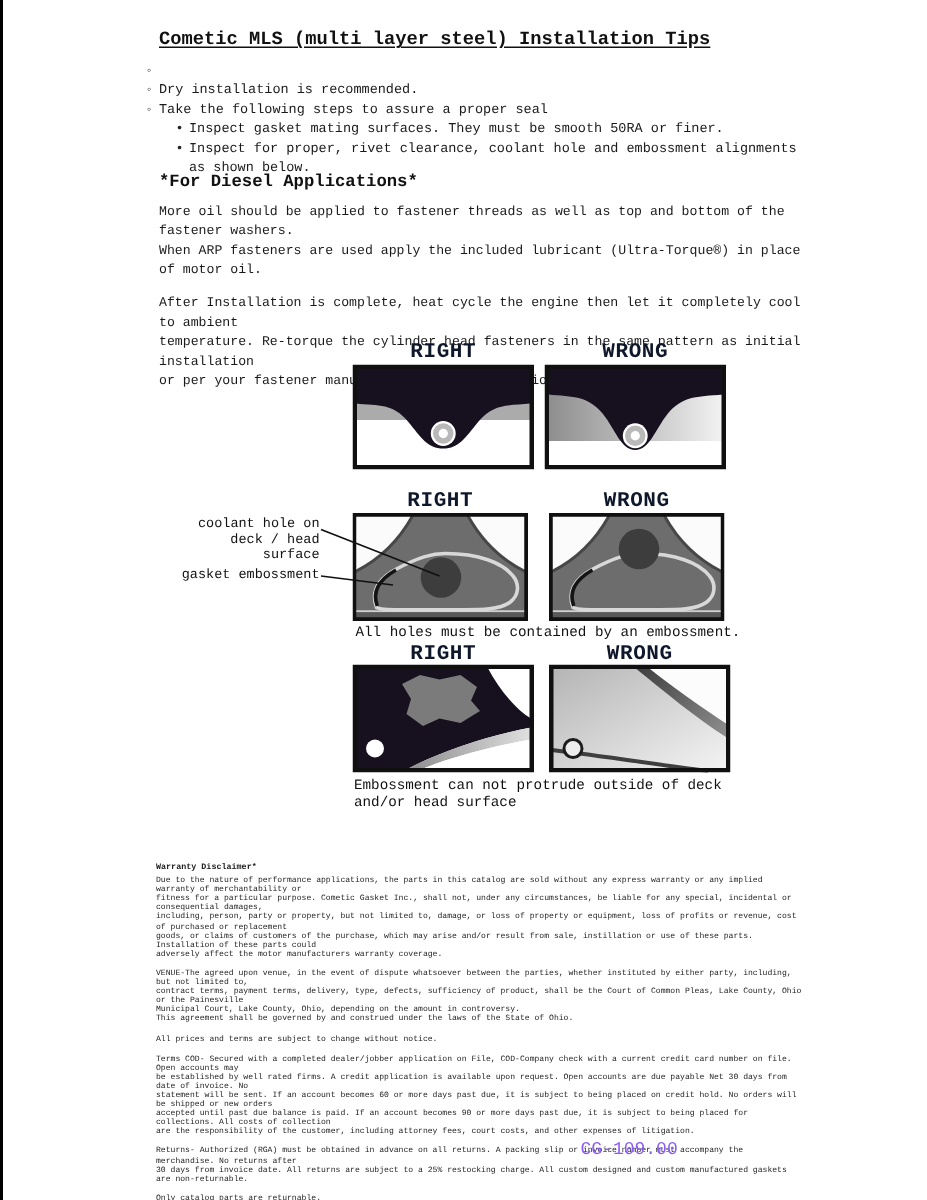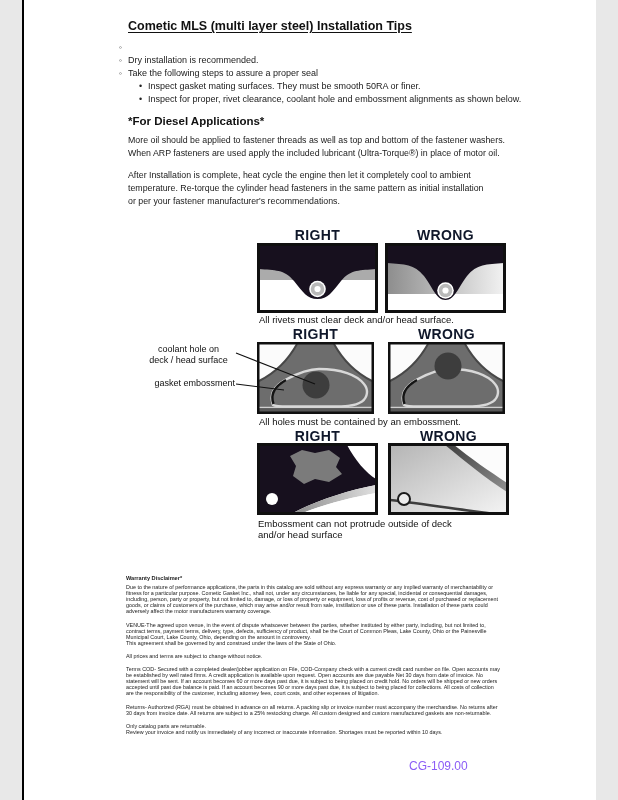--- a/index.html
+++ b/index.html
@@ -1,18 +1,18 @@
 <!DOCTYPE html>
 <html><head>
 <meta charset="utf-8">
 <style>
   html,body{margin:0;padding:0;background:#e8e8e8;}
   .page{
-    position:relative;width:574px;height:800px;background:#ffffff;
-    font-family:Liberation Sans, sans-serif;color:#1a1a1a;overflow:hidden;
+    position:relative;width:618px;height:800px;background:#ffffff;
+    font-family:Liberation Mono, monospace;color:#1a1a1a;overflow:hidden;
     margin:0 auto;
   }
   .left-rule{position:absolute;left:0;top:0;width:2px;height:800px;background:#000;}
   .title{
     position:absolute;left:106px;top:19px;margin:0;
     font-size:12.5px;font-weight:bold;color:#111;
     text-decoration:underline;text-underline-offset:2px;
   }
   .tips{position:absolute;left:97px;top:41px;width:440px;}
   .tip-row{display:flex;line-height:13px;font-size:9px;}
@@ -108,26 +108,25 @@
       <rect x="2" y="20" width="117" height="31" fill="url(#g1)"></rect>
       <path d="M2,2 H119 V20 C101,21.5 92,21 82,33 C74,43 70,57 60.5,57 C51,57 47,43 39,33 C29,21 20,21.5 2,20 Z" fill="#17101e"></path>
       <g>
         <circle cx="60.5" cy="47.5" r="8.3" fill="#ffffff"></circle>
         <circle cx="60.5" cy="47.5" r="6.8" fill="#b9b9b9"></circle>
         <circle cx="60.5" cy="47.5" r="3.1" fill="#ffffff"></circle>
       </g>
       <rect x="1.5" y="1.5" width="118" height="67" fill="none" stroke="#101010" stroke-width="3"></rect>
     </svg>
   </div>
-  <div class="caption" style="left:237px;top:314px;">All rivets must clear deck and/or head surface.</div>
 
   <div class="hdr" style="left:235px;top:327px;width:117px;">RIGHT</div>
   <div class="hdr" style="left:366px;top:327px;width:117px;">WRONG</div>
 
-  <div class="dg-label pre" style="top:344px;text-align:center;">coolant hole on
+  <div class="dg-label pre" style="top:344px;">coolant hole on
 deck / head surface</div>
   <div class="dg-label" style="top:378px;">gasket embossment</div>
 
   <div class="panel" style="left:235px;top:342px;">
     <svg width="117" height="72" viewBox="0 0 117 72">
       <rect x="1.25" y="1.25" width="114.5" height="69.5" fill="#6d6d6d"></rect>
       <path d="M2,2 L40,2 C30,20 16,32 2,39 Z" fill="#fbfbfb"></path>
       <path d="M115,2 L77,2 C87,20 101,32 115,39 Z" fill="#fbfbfb"></path>
       <path d="M40,2 C30,20 16,32 2,39" stroke="#474747" stroke-width="2" fill="none"></path>
       <path d="M77,2 C87,20 101,32 115,39" stroke="#474747" stroke-width="2" fill="none"></path>

